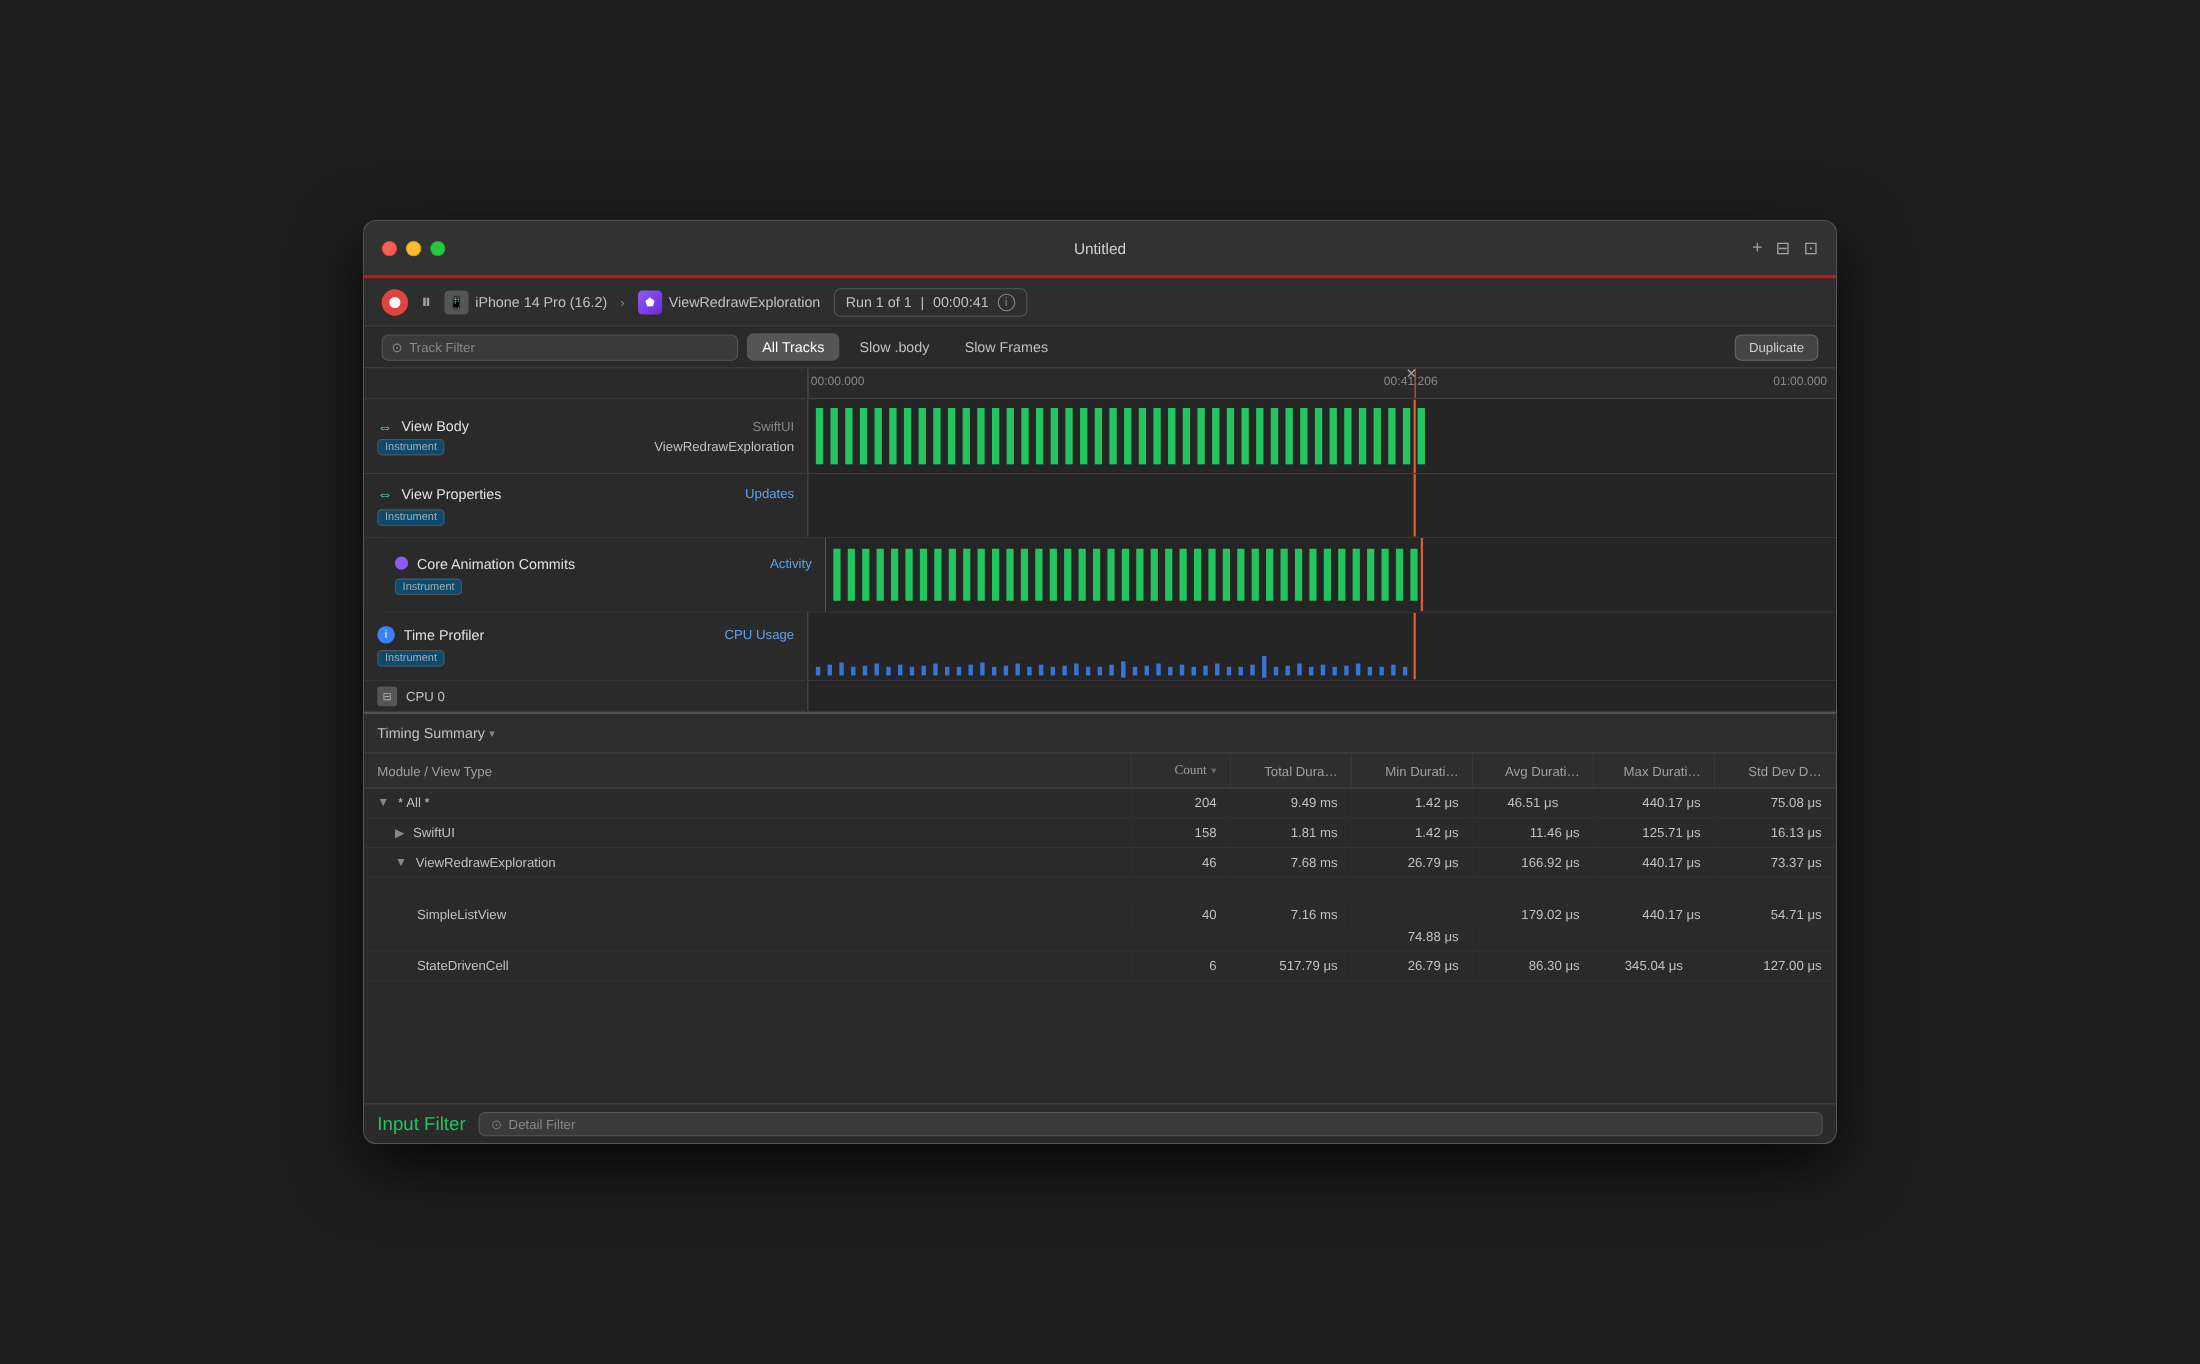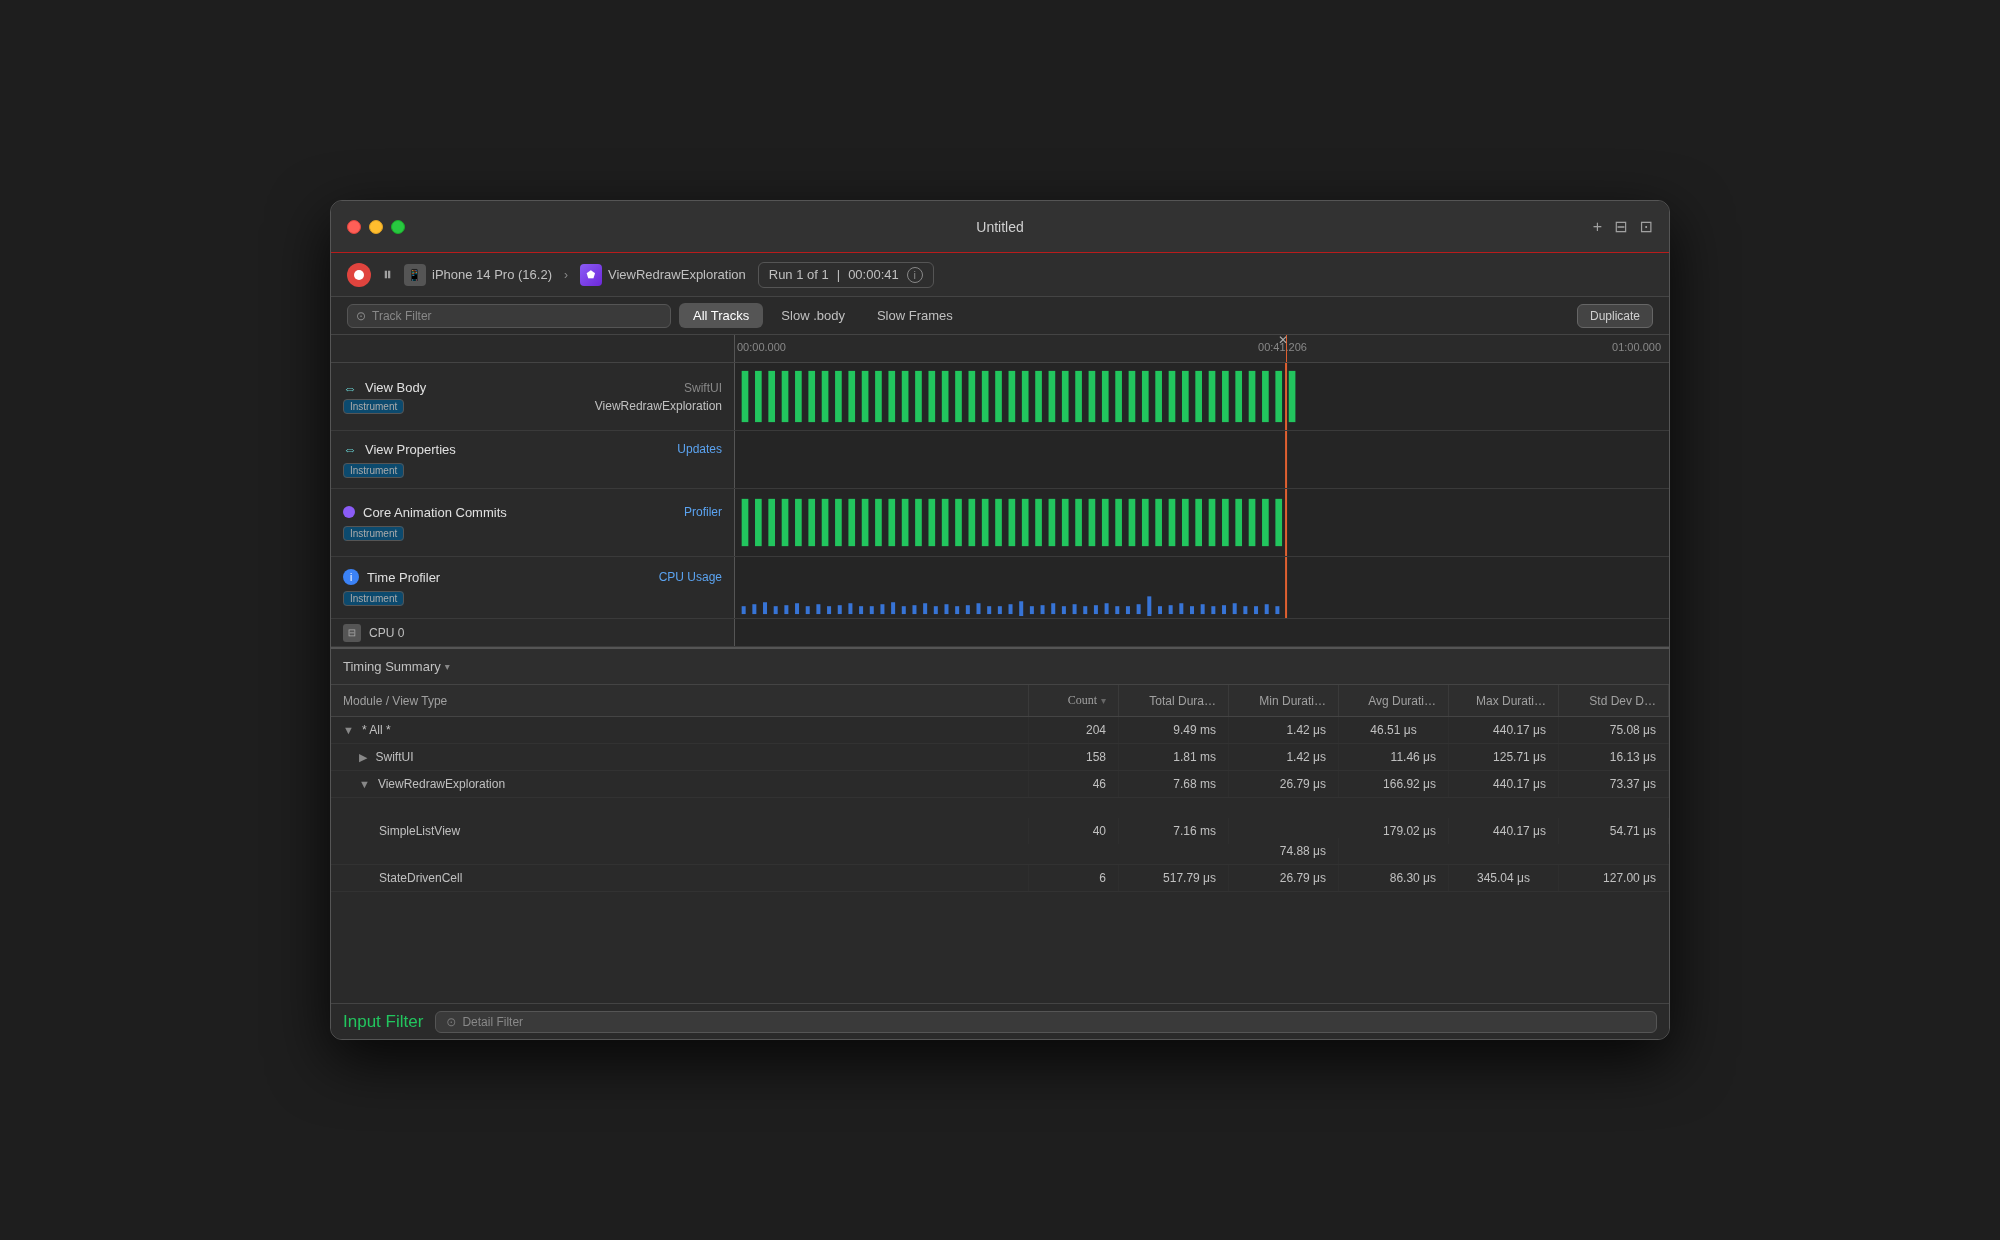--- a/index.html
+++ b/index.html
@@ -24,21 +24,21 @@
       overflow: hidden;
       box-shadow: 0 20px 60px rgba(0,0,0,0.8);
     }
     
     .title-bar {
       background: #323232;
       height: 52px;
       display: flex;
       align-items: center;
       padding: 0 16px;
-      border-bottom: 1px solid #b91c1c;
+      border-bottom: 3px solid #b91c1c;
       flex-shrink: 0;
       position: relative;
     }
     .traffic-lights {
       display: flex;
       gap: 8px;
       align-items: center;
     }
     .traffic-light {
       width: 14px;
@@ -647,28 +647,28 @@
               <span class="instrument-badge">Instrument</span>
             </div>
           </div>
           <div class="track-content">
             <svg class="bars-canvas" viewBox="0 0 700 50" preserveAspectRatio="none">
               <line x1="413" y1="0" x2="413" y2="50" stroke="#e06030" stroke-width="1.5"></line>
             </svg>
           </div>
         </div>
 
-        <div class="track-row" style="height:68px;">
+        <div class="track-row" style="height:68px;margin-left:16px;">
           <div class="track-sidebar">
             <div class="track-header">
               <div class="track-left">
                 <div class="icon-dot"></div>
                 <span class="track-name">Core Animation Commits</span>
               </div>
-              <span class="track-subtitle">Profiler</span>
+              <span class="track-subtitle">Activity</span>
             </div>
             <div>
               <span class="instrument-badge">Instrument</span>
             </div>
           </div>
           <div class="track-content">
             <svg class="bars-canvas" viewBox="0 0 700 68" preserveAspectRatio="none">
               <g fill="#22c55e">
                 <rect x="5" y="10" width="5" height="48"></rect>
                   <rect x="15" y="10" width="5" height="48"></rect>

